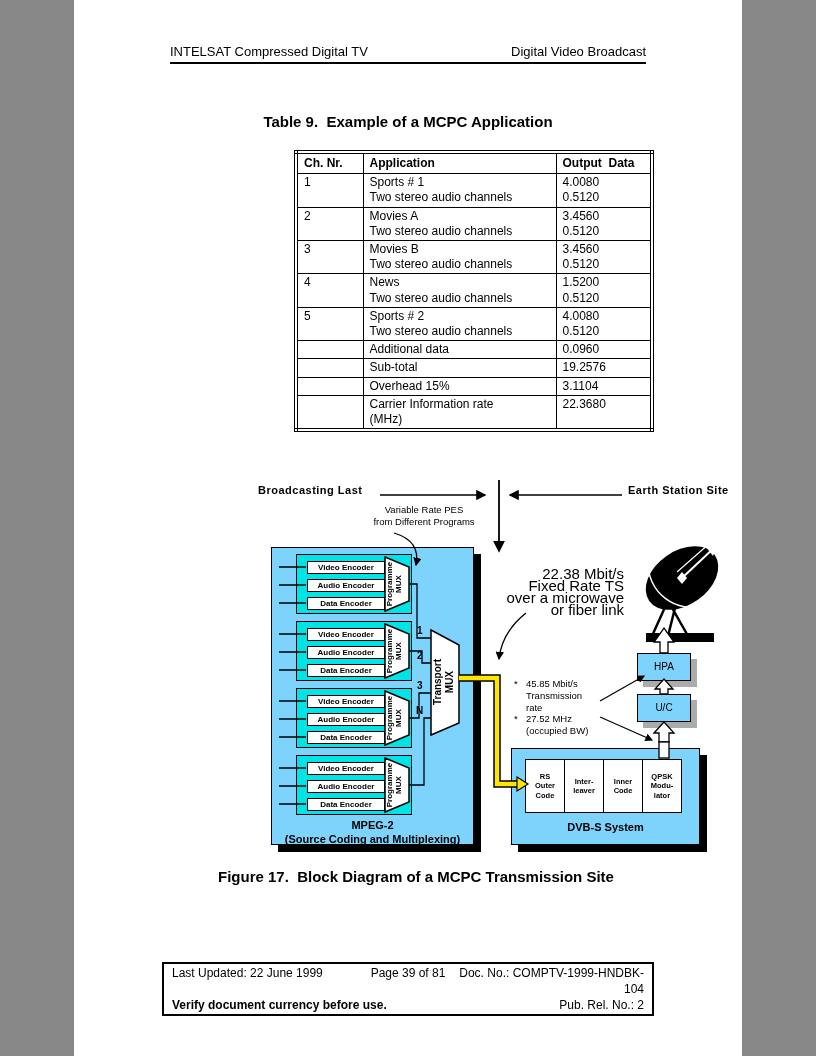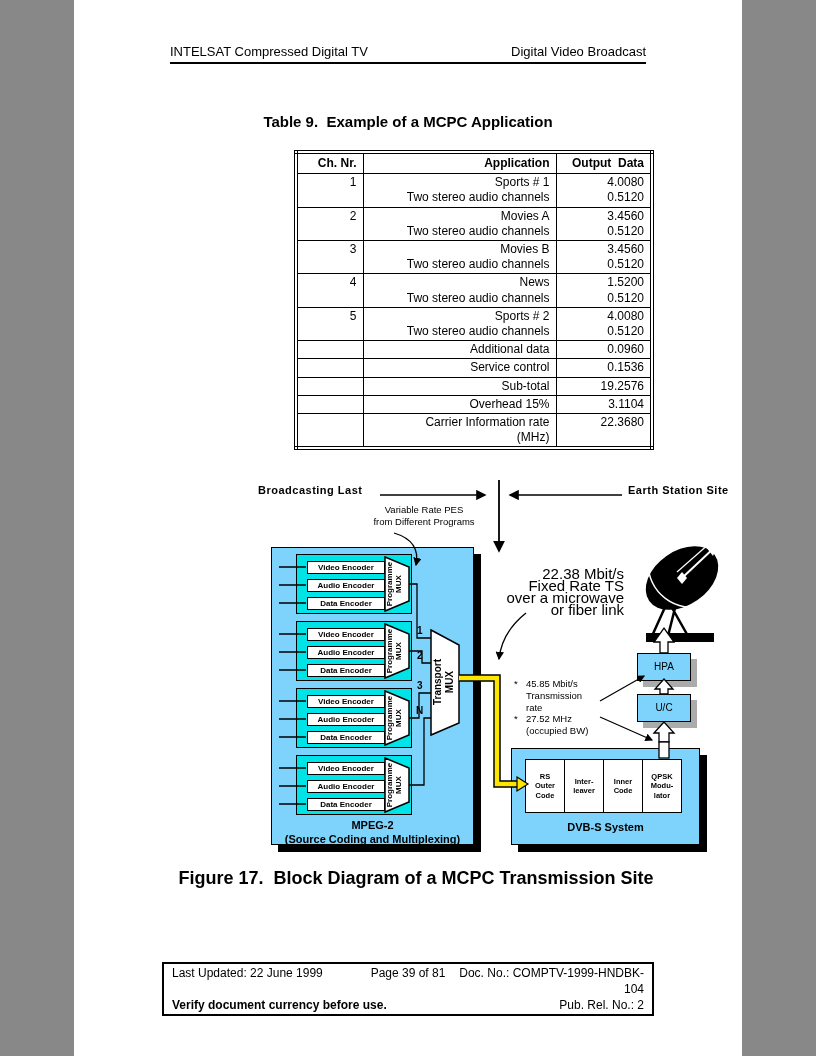--- a/index.html
+++ b/index.html
@@ -8,27 +8,27 @@
   .page { position:relative; width:668px; height:1056px; background:#fff; margin:0 auto; overflow:hidden; }
 
   
   .hdr { position:absolute; left:96px; right:96px; top:44px; display:flex; justify-content:space-between;
          font-size:13px; border-bottom:2px solid #000; padding-bottom:3px; }
 
   
   .tbl-title { position:absolute; left:0; right:0; top:113px; text-align:center; font-size:15px; font-weight:bold; white-space:pre-wrap; }
   table.mcpc { position:absolute; left:220px; top:150px; border-collapse:collapse; border:4px double #000;
                font-size:12px; table-layout:fixed; width:356px; }
-  table.mcpc th, table.mcpc td { border:1px solid #000; vertical-align:top; text-align:right;
+  table.mcpc th, table.mcpc td { border:1px solid #000; vertical-align:top; text-align:left;
                padding:1px 6px; line-height:15.2px; }
   table.mcpc th { font-weight:bold; white-space:pre-wrap; padding-top:2px; padding-bottom:2px; }
   .col-ch { width:67px; } .col-app { width:193px; } .col-out { width:96px; }
 
   
-  .fig-caption { position:absolute; left:16px; right:0; top:868px; text-align:center; font-size:18px; font-weight:bold; white-space:pre-wrap; }
+  .fig-caption { position:absolute; left:16px; right:0; top:868px; text-align:center; font-size:15px; font-weight:bold; white-space:pre-wrap; }
 
   
   .ftr { position:absolute; left:88px; right:88px; top:962px; border:2px solid #000; font-size:12px; padding:1px 8px; }
   .ftr-row { display:grid; grid-template-columns:1fr auto 1fr; line-height:16px; }
   .ftr-right { text-align:right; }
   .bold { font-weight:bold; }
 
   
   .diagram { position:absolute; left:180px; top:480px; width:490px; height:380px; }
   .diagram .box { position:absolute; z-index:1; background:#7dd3fc; border:1.5px solid #000; }
@@ -153,31 +153,20 @@
     </tr>
     <tr>
       <td>
             <div></div>
           </td>
       <td>
             <div>Additional data</div>
           </td>
       <td>
             <div>0.0960</div>
-          </td>
-    </tr>
-    <tr>
-      <td>
-            <div></div>
-          </td>
-      <td>
-            <div>Service control</div>
-          </td>
-      <td>
-            <div>0.1536</div>
           </td>
     </tr>
     <tr>
       <td>
             <div></div>
           </td>
       <td>
             <div>Sub-total</div>
           </td>
       <td>

